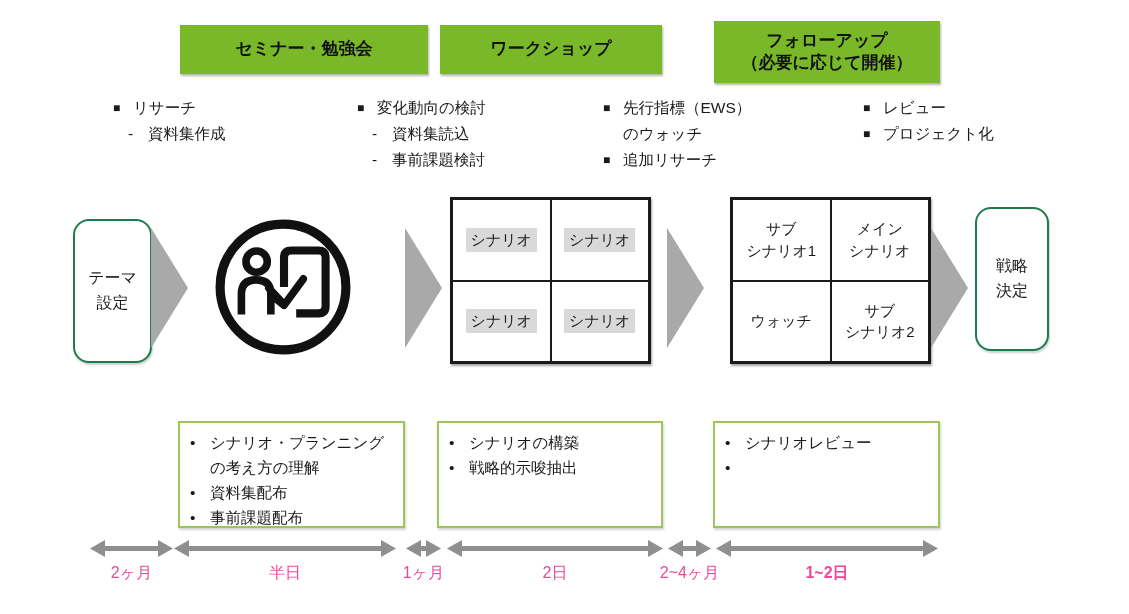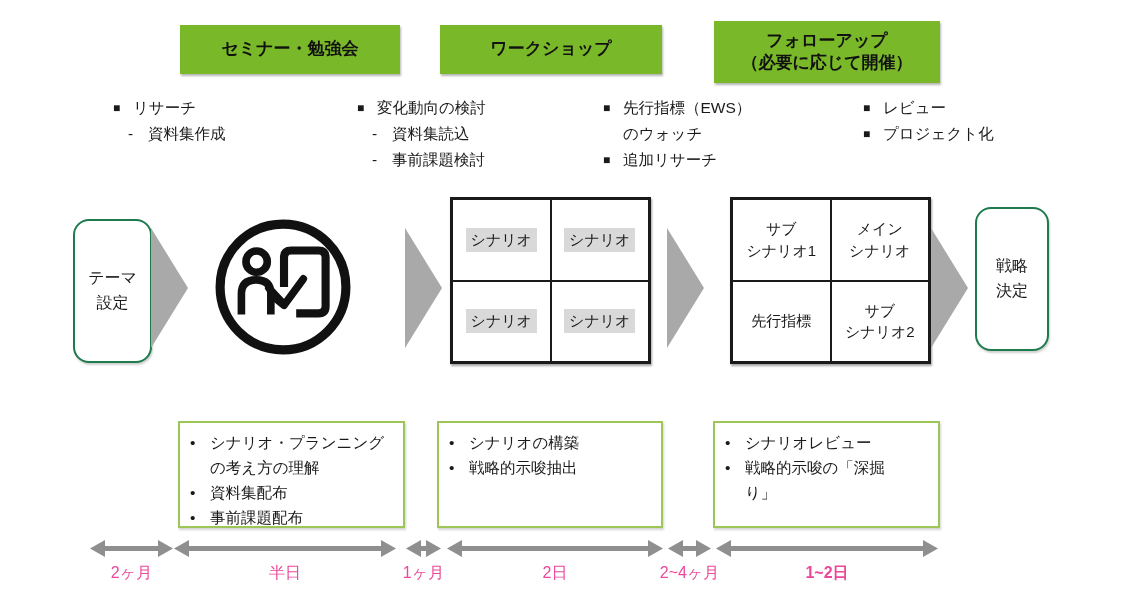--- a/index.html
+++ b/index.html
@@ -58,21 +58,21 @@
   .tlabel{
     position:absolute;top:23px;left:50%;transform:translateX(-50%);
     white-space:nowrap;font-size:16px;color:#ec4899;
   }
 </style>
 </head>
 <body>
 
 <div class="canvas">
 
-  <div class="phase-box" style="left:180px;top:25px;width:220px;height:49px;">
+  <div class="phase-box" style="left:180px;top:25px;width:248px;height:49px;">
     <span>セミナー・勉強会</span>
   </div>
   <div class="phase-box" style="left:714px;top:21px;width:226px;height:62px;">
     <span>フォローアップ</span>
     <span>（必要に応じて開催）</span>
   </div>
   <div class="phase-box" style="left:440px;top:25px;width:222px;height:49px;">
     <span>ワークショップ</span>
   </div>
 
@@ -166,21 +166,21 @@
   <div class="matrix" style="left:730px;">
     <div class="cell">
       <div>サブ</div>
       <div>シナリオ1</div>
     </div>
     <div class="cell">
       <div>メイン</div>
       <div>シナリオ</div>
     </div>
     <div class="cell">
-      <div>先行指標</div>
+      <div>ウォッチ</div>
     </div>
     <div class="cell">
       <div>サブ</div>
       <div>シナリオ2</div>
     </div>
   </div>
 
   <div class="flow-arrow" style="left:931px;"></div>
 
   <div class="pill-box" style="left:975px;top:207px;width:70px;text-align:center;">
@@ -214,21 +214,20 @@
     </div>
   </div>
 
   <div class="dbox" style="left:713px;width:227px;">
     <div class="d-item">
       <span class="dot">•</span>
       <span class="txt">シナリオレビュー</span>
     </div>
     <div class="d-item">
       <span class="dot">•</span>
-      <span class="txt w-narrow">戦略的示唆の「深掘り」</span>
     </div>
   </div>
 
   <div class="tseg" style="left:90px;width:83px;">
     <div class="thead l"></div>
     <div class="tline"></div>
     <div class="thead r"></div>
     <div class="tlabel">2ヶ月</div>
   </div>
   <div class="tseg" style="left:174px;width:222px;text-align:right;">

